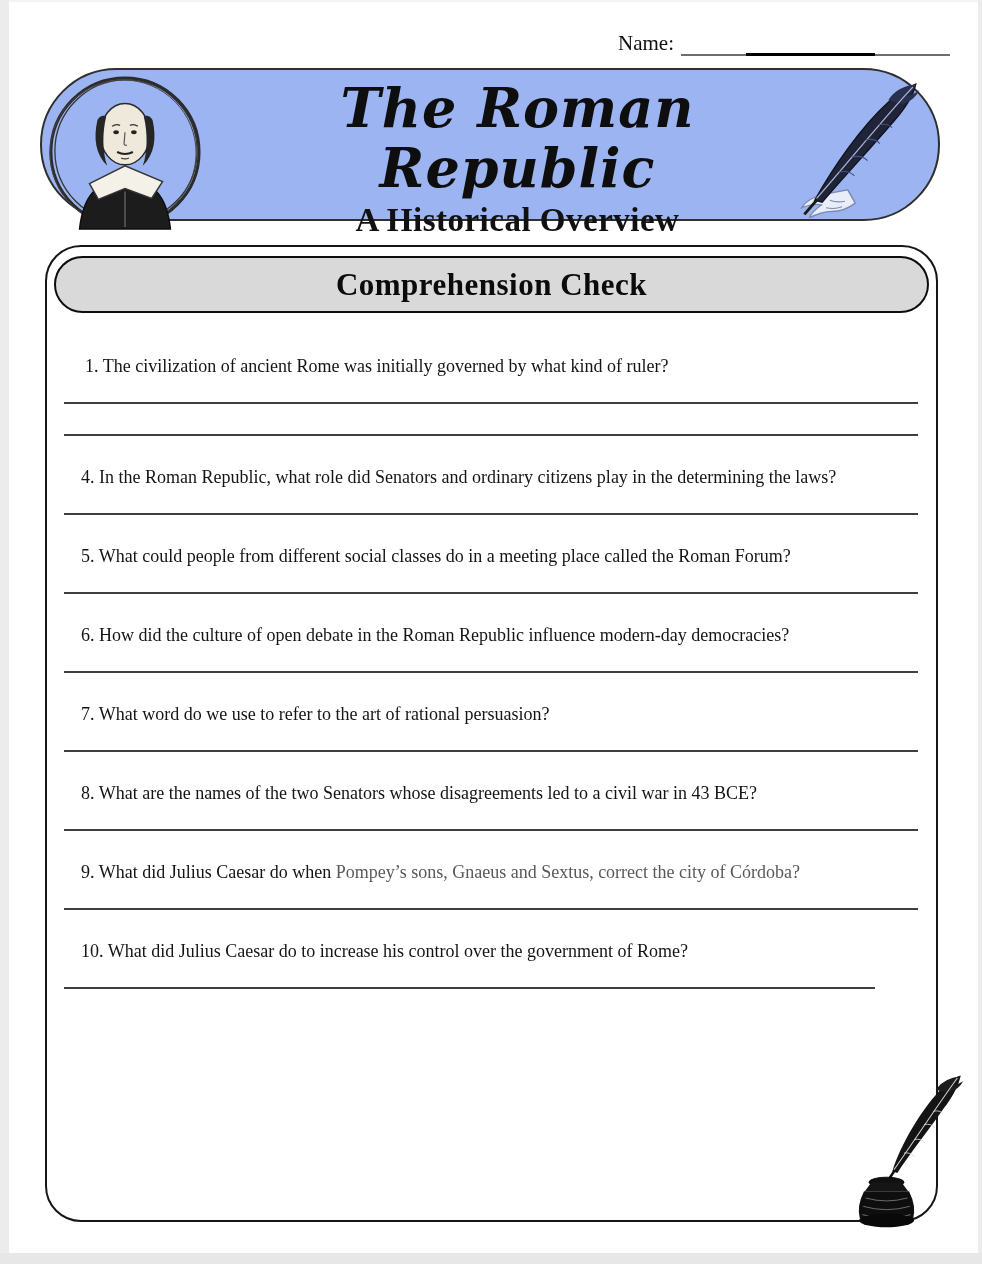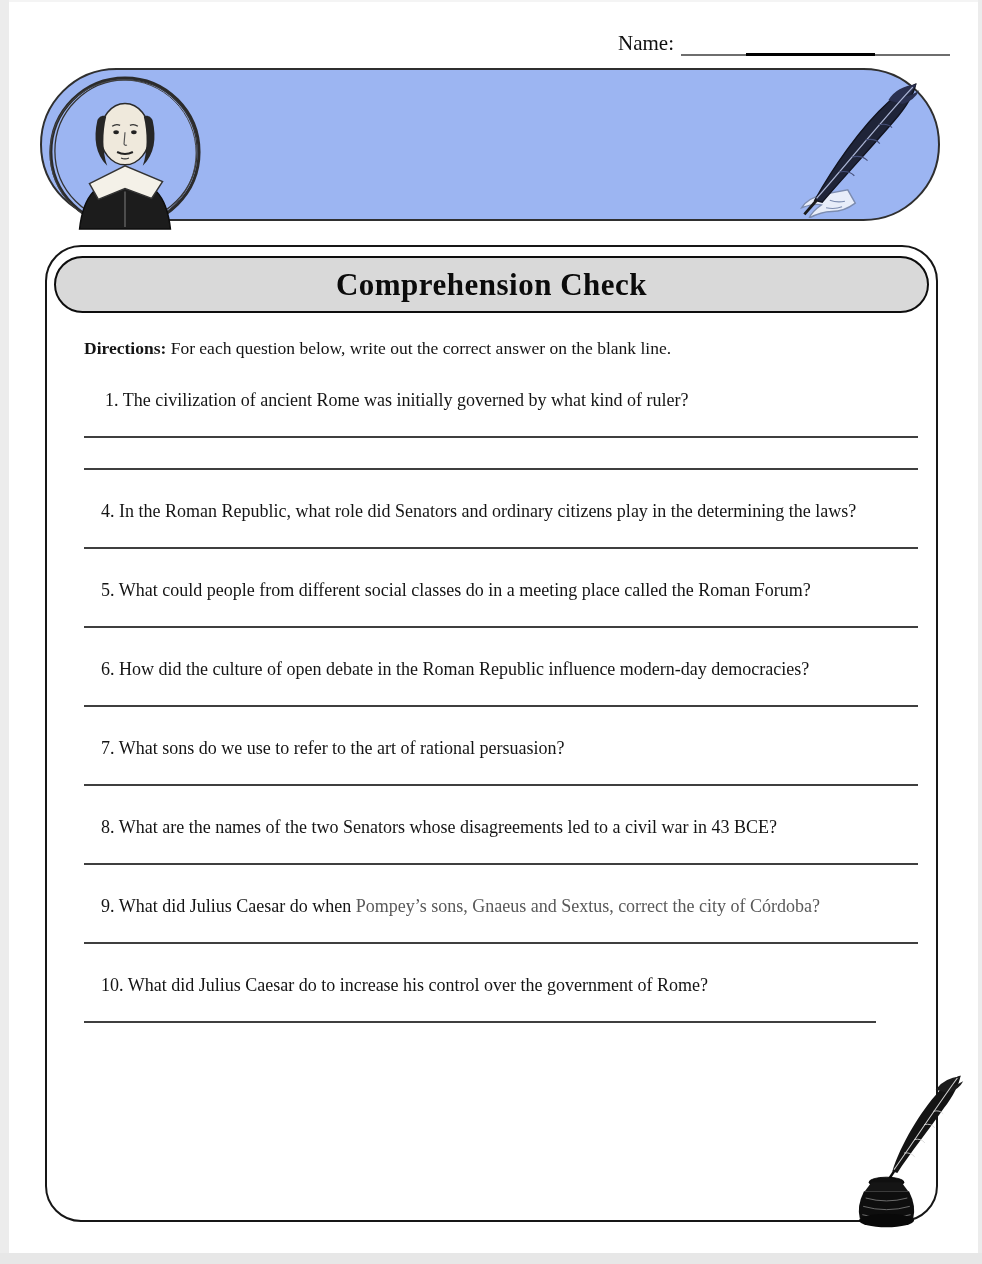--- a/index.html
+++ b/index.html
@@ -43,21 +43,21 @@
   .banner-subtitle{
     font-family:"Liberation Serif", serif;font-weight:bold;
     font-size:33px;line-height:1.1;color:#111;margin-top:3px;letter-spacing:0.5px;
   }
   .portrait{position:absolute;left:4px;top:3px;width:158px;height:158px;}
   .quill-hand{position:absolute;right:12px;top:5px;width:132px;height:143px;}
 
   
   .main-box{
     position:absolute;left:45px;top:245px;width:893px;height:977px;
-    border:2px solid #161616;border-radius:36px;background:#fff;padding-left:20px;
+    border:2px solid #161616;border-radius:36px;background:#fff;
   }
   .section-pill{
     position:absolute;left:7px;right:7px;top:9px;height:57px;
     background:var(--pill);border:2.5px solid #0d0d0d;border-radius:29px;
     display:flex;align-items:center;justify-content:center;
   }
   .section-title{font-size:31px;font-weight:bold;color:#0b0b0b;letter-spacing:0.5px;}
   .box-inner{padding:78px 18px 0 17px;}
   .directions{margin:12px 0 0 0;font-size:17.5px;line-height:22px;}
   .directions b{font-weight:bold;}
@@ -99,39 +99,42 @@
       <path d="M108 48 C112 66 110 82 98 94 C103 80 103 60 99 44 C103 42 107 45 108 48 Z" fill="#262626"></path>
       <ellipse cx="71" cy="60" rx="2.8" ry="2" fill="#222"></ellipse>
       <ellipse cx="89" cy="60" rx="2.8" ry="2" fill="#222"></ellipse>
       <path d="M67 54 q4 -3 8 -1" stroke="#333" stroke-width="1.3" fill="none"></path>
       <path d="M85 53 q4 -2 8 1" stroke="#333" stroke-width="1.3" fill="none"></path>
       <path d="M80 60 L79 72 q1 2 3 1" stroke="#555" stroke-width="1.2" fill="none"></path>
       <path d="M72 80 q8 4 16 0" stroke="#222" stroke-width="2" fill="none"></path>
       <path d="M76 86 q4 2 8 0" stroke="#333" stroke-width="1.2" fill="none"></path>
     </svg>
   </div>
+  <div class="banner-text">
+    <div class="banner-title">The Roman Republic</div>
+    <div class="banner-subtitle">A Historical Overview</div>
+  </div>
   <div class="quill-hand">
     <svg viewBox="0 0 140 150" width="132" height="143" aria-hidden="true">
       <path d="M30 126 q-16 4 -22 14 q14 -5 21 -3 q-10 7 -13 14 q13 -7 24 -7 q13 0 25 -9 l-8 -14 Z" fill="#e8edf9" stroke="#7c8cb0" stroke-width="1.5"></path>
       <path d="M38 132 q8 3 16 1 M34 140 q9 2 17 -1" stroke="#7c8cb0" stroke-width="1.2" fill="none"></path>
       <path d="M22 132 C40 100 70 55 100 28 C112 18 122 12 129 9 C127 20 118 34 106 48 C82 76 52 108 30 134 Z" fill="#1f2438" stroke="#11131f" stroke-width="1.5"></path>
       <path d="M100 26 q9 -15 30 -17 q-7 11 -12 13 q9 -2 15 -7 q-5 11 -18 15 Z" fill="#2a3050"></path>
       <path d="M24 130 C55 95 95 45 126 12" stroke="#aab4d4" stroke-width="1.4" fill="none"></path>
       <path d="M48 102 q10 -2 16 4 M62 86 q10 -2 16 4 M76 68 q10 -2 15 4 M90 52 q9 -2 14 3" stroke="#46507a" stroke-width="1.2" fill="none"></path>
       <path d="M24 132 L11 147" stroke="#1a1a1a" stroke-width="3"></path>
     </svg>
   </div>
 </div>
 
 <div class="main-box">
   <div class="section-pill">
     <span class="section-title">Comprehension Check</span>
   </div>
   <div class="box-inner">
-    <p class="directions"><b>Directions:</b><span> For each question below, write out the correct answer on the blank line.</span></p>
     <div class="questions" id="questions">
   <div class="qa">
     <p class="q-text"><span class="q-num">1.</span> <span class="q-main">The civilization of ancient Rome was initially governed by what kind of ruler?</span><span class="q-gray"></span></p>
     <div class="answer-line"></div>
   </div>
 
 
   <div class="qa">
     <div class="answer-line"></div>
   </div>
@@ -145,21 +148,21 @@
     <p class="q-text"><span class="q-num">5.</span> <span class="q-main">What could people from different social classes do in a meeting place called the Roman Forum?</span><span class="q-gray"></span></p>
     <div class="answer-line"></div>
   </div>
 
   <div class="qa">
     <p class="q-text"><span class="q-num">6.</span> <span class="q-main">How did the culture of open debate in the Roman Republic influence modern-day democracies?</span><span class="q-gray"></span></p>
     <div class="answer-line"></div>
   </div>
 
   <div class="qa">
-    <p class="q-text"><span class="q-num">7.</span> <span class="q-main">What sons do we use to refer to the art of rational persuasion?</span><span class="q-gray"></span></p>
+    <p class="q-text"><span class="q-num">7.</span> <span class="q-main">What word do we use to refer to the art of rational persuasion?</span><span class="q-gray"></span></p>
     <div class="answer-line"></div>
   </div>
 
   <div class="qa">
     <p class="q-text"><span class="q-num">8.</span> <span class="q-main">What are the names of the two Senators whose disagreements led to a civil war in 43 BCE?</span><span class="q-gray"></span></p>
     <div class="answer-line"></div>
   </div>
 
   <div class="qa">
     <p class="q-text"><span class="q-num">9.</span> <span class="q-main">What did Julius Caesar do when </span><span class="q-gray">Pompey’s sons, Gnaeus and Sextus, correct the city of Córdoba?</span></p>

